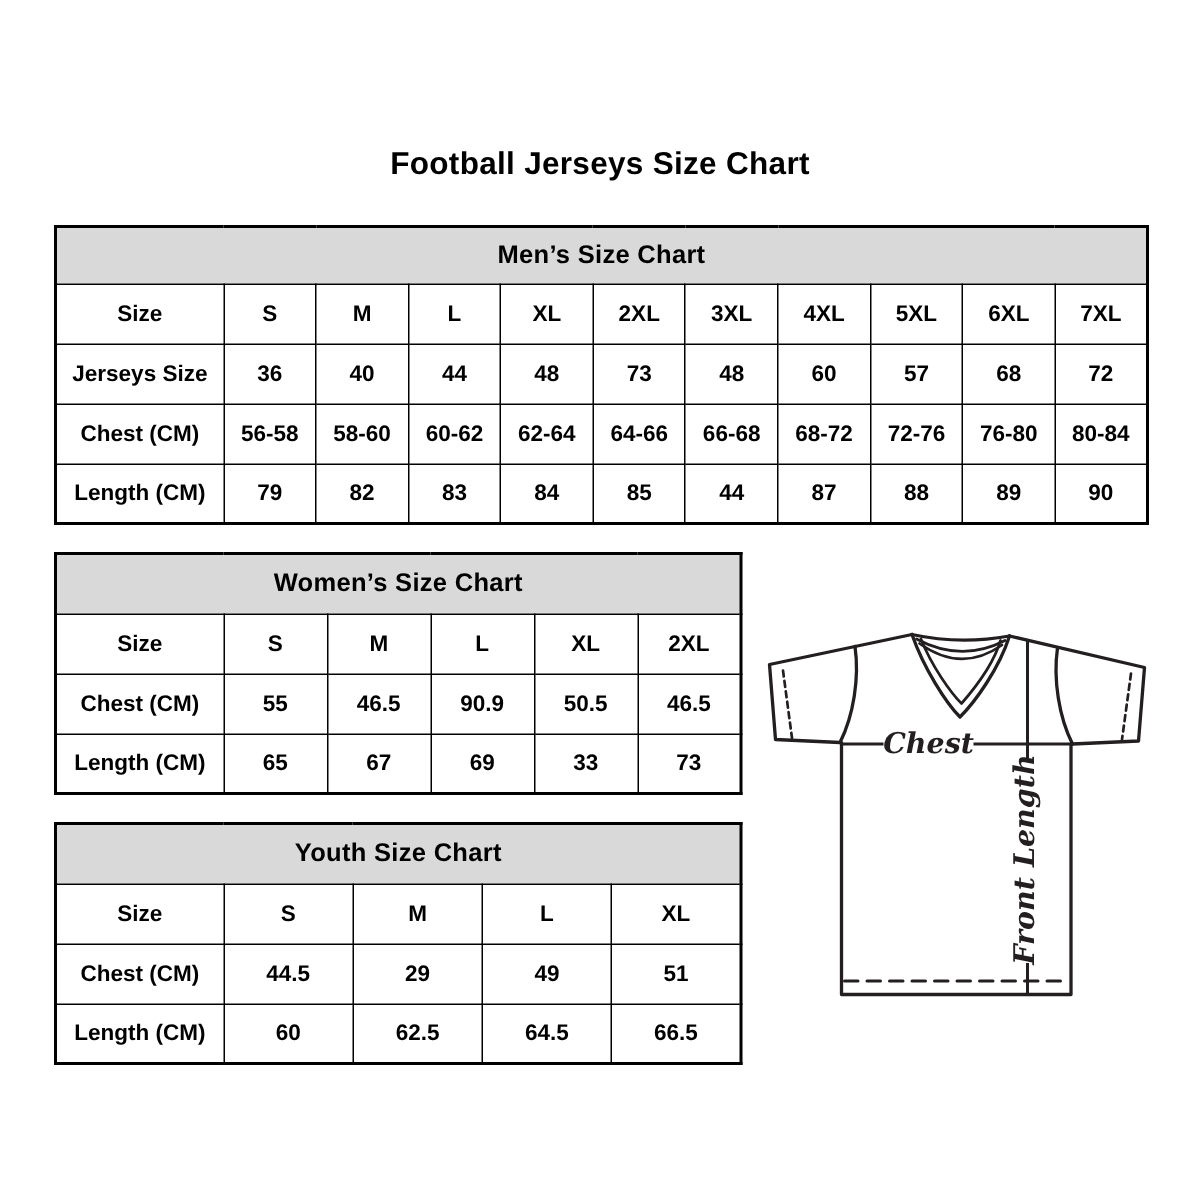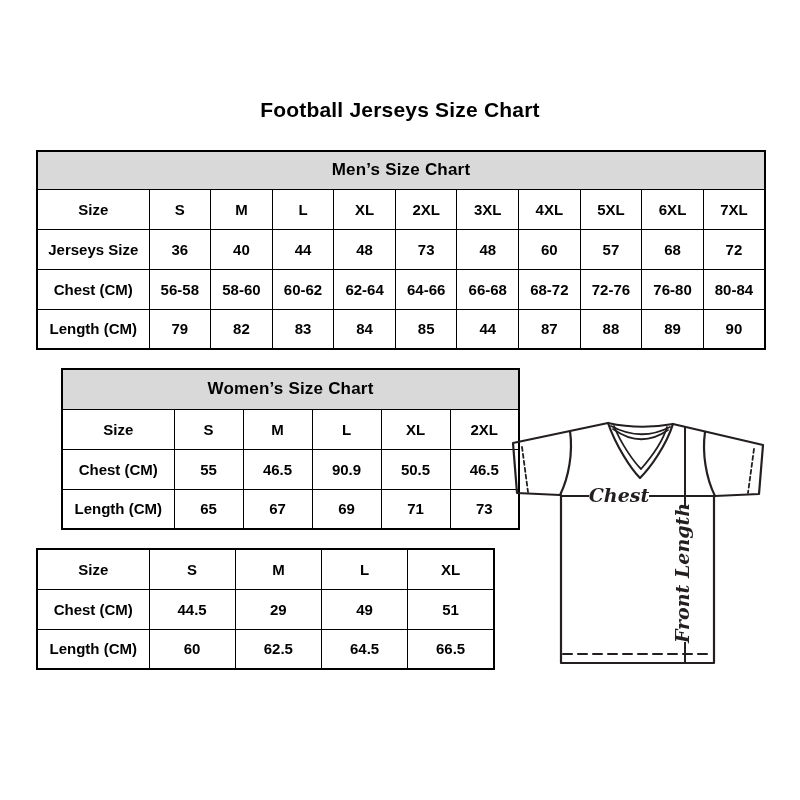--- a/index.html
+++ b/index.html
@@ -20,21 +20,21 @@
   .size-table th, .size-table td {
     border:1px solid #000; text-align:center; vertical-align:middle;
     font-weight:bold; font-size:15px; color:#000; padding:0;
     overflow:hidden; white-space:nowrap;
   }
   .size-table .table-title {
     background:#d9d9d9; font-size:17px; letter-spacing:.2px;
   }
 
   table.mens   { left:36px; top:150px; width:728px; }
-  table.womens { left:36px; top:368px; width:457px;margin-left:25px; }
+  table.womens { left:36px; top:368px; width:457px; }
   table.youth  { left:36px; top:548px; width:457px; }
 
   .mens tr    { height:40px; }
   .mens tr.hdr{ height:38px; }
   .womens tr, .youth tr { height:40px; }
 
   svg.jersey { position:absolute; left:505px; top:412px; width:272px; height:258px; }
   .diagram-label {
     font-family:"DejaVu Serif", serif;
     font-style:italic; font-weight:bold; font-size:19px; fill:#231f20;
@@ -147,35 +147,38 @@
       <td>46.5</td>
       <td>90.9</td>
       <td>50.5</td>
       <td>46.5</td>
     </tr>
     <tr>
       <th>Length (CM)</th>
       <td>65</td>
       <td>67</td>
       <td>69</td>
-      <td>71</td>
+      <td>33</td>
       <td>73</td>
     </tr>
   </tbody>
     </table>
 
   <table class="size-table youth">
     <colgroup>
       <col style="width:112px">
       <col style="width:86.25px">
         <col style="width:86.25px">
         <col style="width:86.25px">
         <col style="width:86.25px">
     </colgroup>
     <tbody>
+        <tr>
+      <th class="table-title" colspan="5">Youth Size Chart</th>
+    </tr>
     <tr>
       <th>Size</th>
       <th>S</th>
       <th>M</th>
       <th>L</th>
       <th>XL</th>
     </tr>
     <tr>
       <th>Chest (CM)</th>
       <td>44.5</td>

